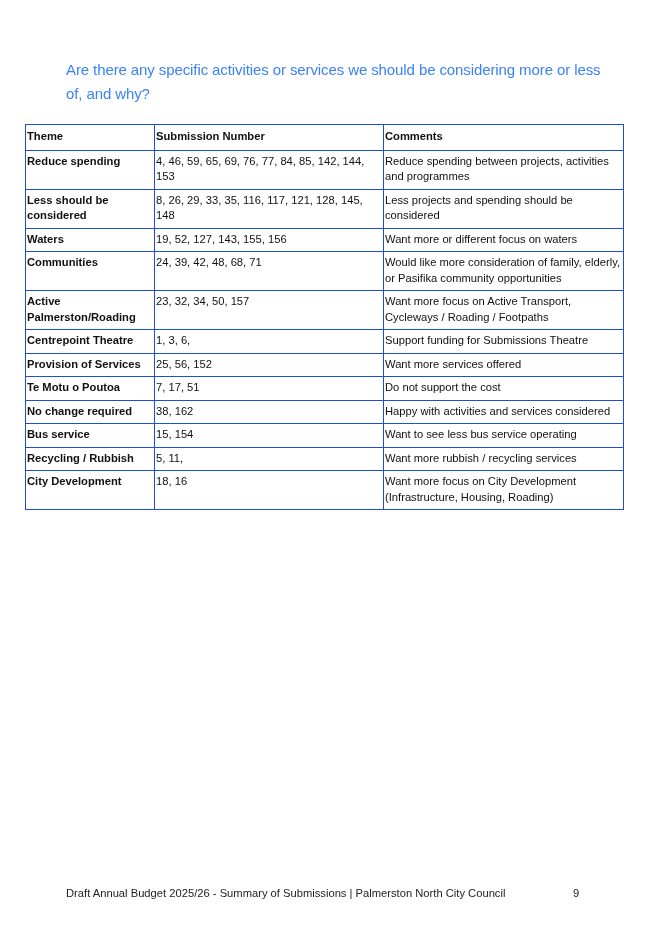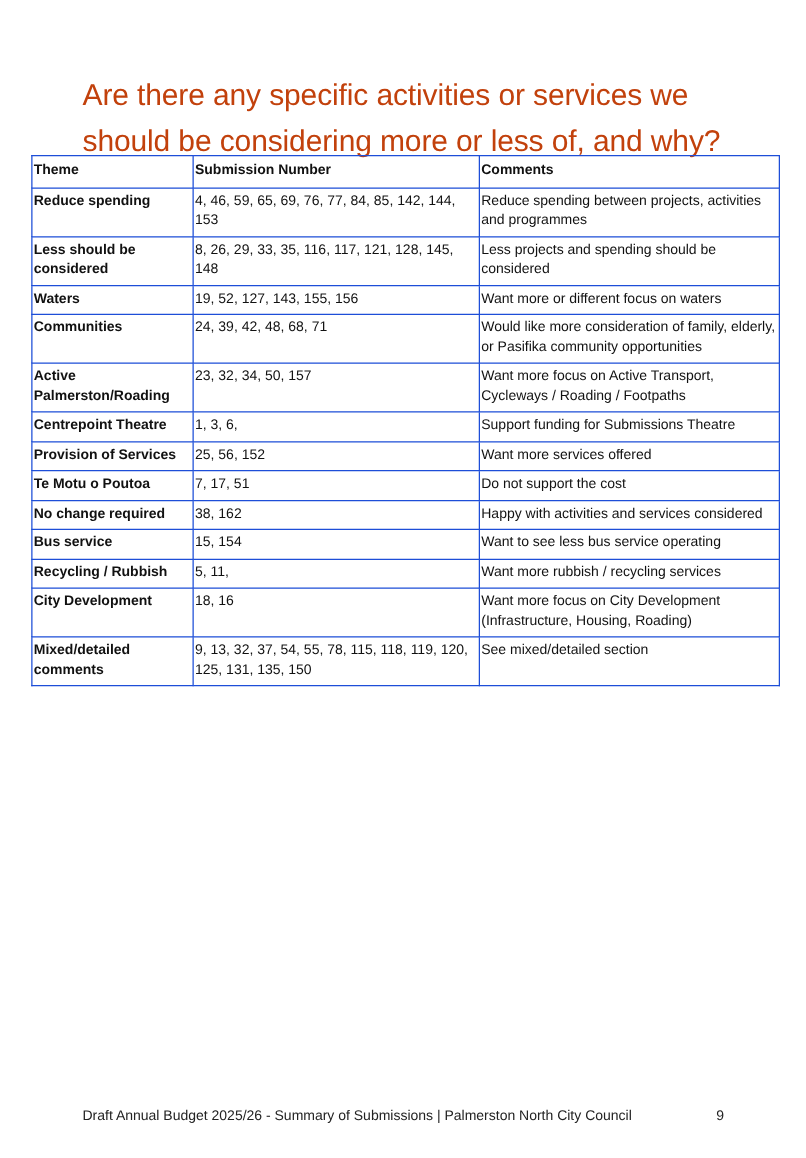--- a/index.html
+++ b/index.html
@@ -3,22 +3,22 @@
 <meta charset="utf-8">
 <style>
   html, body { margin: 0; padding: 0; background: #ffffff; }
   body {
     width: 645px; height: 926px; position: relative; overflow: hidden;
     font-family: "Liberation Sans", "DejaVu Sans", sans-serif;
     color: #1a1a1a;
   }
   .heading {
     position: absolute; left: 66px; top: 58px; width: 540px;
-    font-size: 24px; line-height: 37px; font-weight: normal;
-    color: #c2410c; margin: 0; letter-spacing: -0.1px;
+    font-size: 15px; line-height: 24px; font-weight: normal;
+    color: #3b82f6; margin: 0; letter-spacing: -0.1px;
   }
   table.sub {
     position: absolute; left: 25px; top: 124px; width: 598px;
     border-collapse: collapse; table-layout: fixed;
     font-size: 11.2px; line-height: 15.5px; color: #111;
   }
   table.sub td, table.sub th {
     border: 1px solid #1d4ed8; vertical-align: top; text-align: left;
     padding: 3px 1px 4px 1px;
   }
@@ -106,22 +106,17 @@
     <tr>
       <td class="theme">Recycling / Rubbish</td>
       <td>5, 11,</td>
       <td>Want more rubbish / recycling services</td>
     </tr>
     <tr>
       <td class="theme">City Development</td>
       <td>18, 16</td>
       <td>Want more focus on City Development (Infrastructure, Housing, Roading)</td>
     </tr>
-    <tr>
-      <td class="theme">Mixed/detailed comments</td>
-      <td>9, 13, 32, 37, 54, 55, 78, 115, 118, 119, 120, 125, 131, 135, 150</td>
-      <td>See mixed/detailed section</td>
-    </tr>
   </tbody>
 </table>
 
 <div class="footer">Draft Annual Budget 2025/26 - Summary of Submissions | Palmerston North City Council</div>
 <div class="pagenum">9</div>
 
 </body></html>

